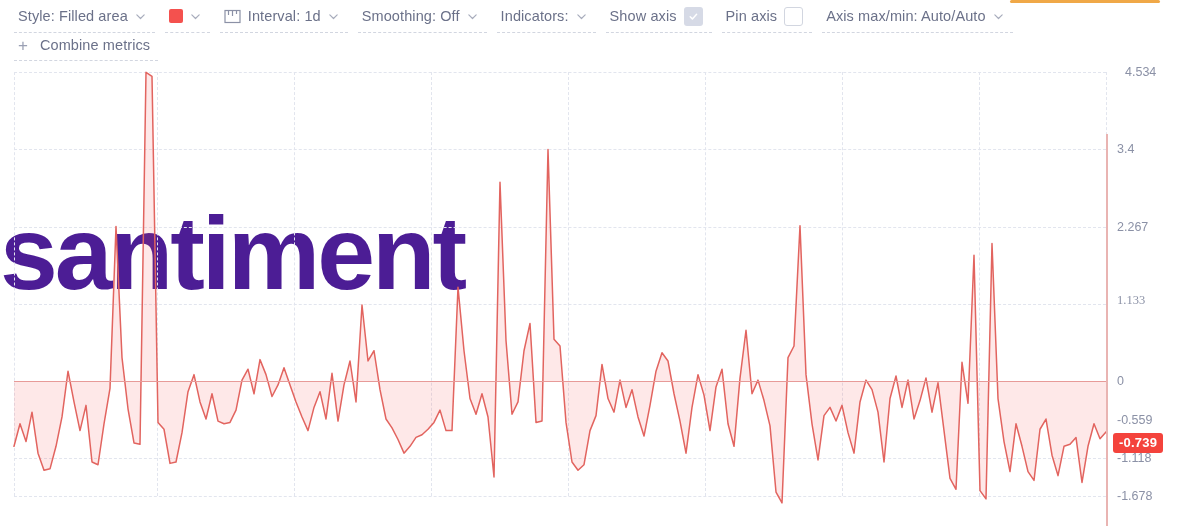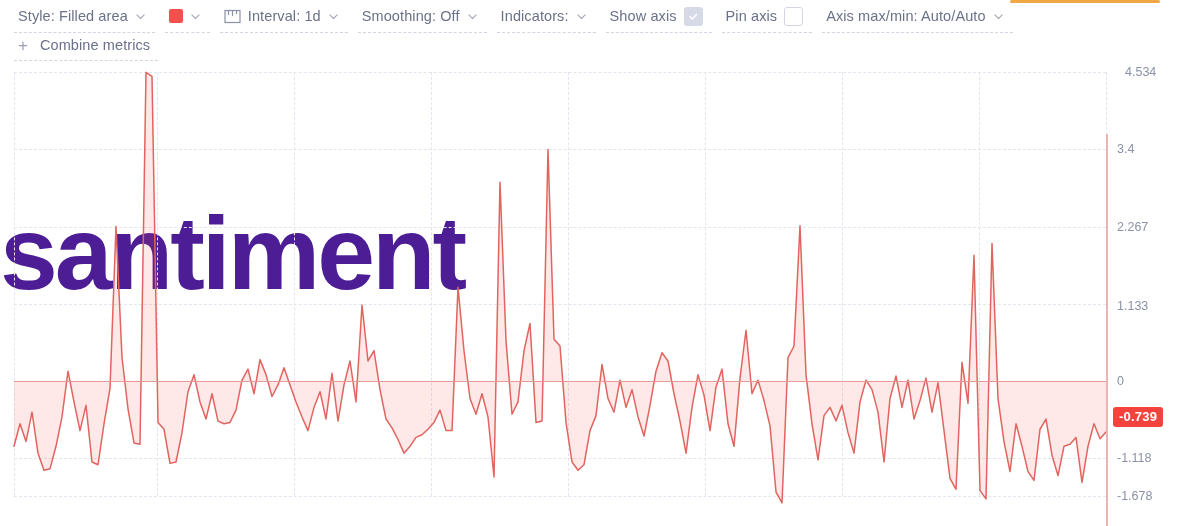--- a/index.html
+++ b/index.html
@@ -180,25 +180,25 @@
           <path d="M0.00 374.31 L6.00 351.79 L12.00 369.53 L18.00 340.18 L24.00 381.14 L30.00 398.20 L36.00 396.83 L42.00 374.31 L48.00 344.96 L54.00 299.23 L60.00 329.94 L66.00 358.61 L72.00 333.36 L78.00 390.01 L84.00 392.74 L90.00 351.79 L96.00 316.29 L102.00 154.53 L108.00 285.58 L114.00 336.77 L120.00 370.90 L126.00 372.26 L132.00 0.27 L138.00 4.37 L144.00 350.42 L150.00 357.25 L156.00 391.37 L162.00 390.01 L168.00 360.66 L174.00 319.71 L180.00 302.64 L186.00 329.94 L192.00 347.01 L198.00 321.75 L204.00 349.06 L210.00 351.79 L216.00 350.42 L222.00 338.14 L228.00 308.10 L234.00 297.18 L240.00 321.75 L246.00 287.63 L252.00 302.64 L258.00 324.48 L264.00 312.88 L270.00 295.82 L276.00 312.88 L282.00 329.94 L288.00 344.96 L294.00 358.61 L300.00 335.41 L306.00 319.71 L312.00 347.01 L318.00 301.28 L324.00 349.06 L330.00 312.88 L336.00 288.99 L342.00 329.94 L348.00 233.02 L354.00 288.99 L360.00 278.75 L366.00 317.66 L372.00 347.01 L378.00 355.88 L384.00 367.48 L390.00 381.14 L396.00 374.31 L402.00 365.44 L408.00 362.71 L414.00 357.25 L420.00 350.42 L426.00 338.14 L432.00 358.61 L438.00 358.61 L444.00 215.28 L450.00 278.75 L456.00 326.53 L462.00 342.23 L468.00 321.75 L474.00 344.96 L480.00 405.03 L486.00 110.16 L492.00 268.52 L498.00 342.23 L504.00 329.94 L510.00 278.75 L516.00 251.45 L522.00 350.42 L528.00 349.06 L534.00 77.40 L540.00 267.15 L546.00 273.98 L552.00 350.42 L558.00 390.01 L564.00 398.20 L570.00 392.74 L576.00 358.61 L582.00 343.60 L588.00 292.40 L594.00 326.53 L600.00 340.18 L606.00 308.10 L612.00 335.41 L618.00 317.66 L624.00 344.96 L630.00 364.07 L636.00 333.36 L642.00 299.23 L648.00 280.80 L654.00 288.99 L660.00 321.75 L666.00 349.06 L672.00 381.14 L678.00 335.41 L684.00 302.64 L690.00 323.12 L696.00 358.61 L702.00 314.93 L708.00 297.18 L714.00 351.79 L720.00 374.31 L726.00 306.06 L732.00 258.28 L738.00 321.75 L744.00 308.10 L750.00 328.58 L756.00 353.83 L762.00 420.04 L768.00 430.96 L774.00 285.58 L780.00 273.98 L786.00 153.85 L792.00 302.64 L798.00 351.79 L804.00 387.96 L810.00 343.60 L816.00 335.41 L822.00 349.06 L828.00 333.36 L834.00 360.66 L840.00 381.14 L846.00 329.94 L852.00 308.10 L858.00 317.66 L864.00 340.18 L870.00 390.01 L876.00 326.53 L882.00 304.01 L888.00 335.41 L894.00 308.10 L900.00 347.01 L906.00 328.58 L912.00 306.06 L918.00 340.18 L924.00 310.83 L930.00 358.61 L936.00 406.39 L942.00 417.31 L948.00 290.36 L954.00 331.31 L960.00 183.20 L966.00 418.68 L972.00 426.87 L978.00 171.59 L984.00 326.53 L990.00 369.53 L996.00 399.56 L1002.00 351.79 L1008.00 374.31 L1014.00 399.56 L1020.00 408.44 L1026.00 357.25 L1032.00 347.01 L1038.00 383.18 L1044.00 403.66 L1050.00 374.31 L1056.00 372.26 L1062.00 365.44 L1068.00 410.49 L1074.00 374.31 L1080.00 351.79 L1086.00 366.80 L1092.00 359.91" fill="none" stroke="#e2645f" stroke-width="1.5" stroke-linejoin="round" stroke-linecap="round"></path>
         </svg>
         <div class="zero-line" style="top: 309.468px;"></div>
       </div>
     <div class="axis-right"></div>
 
     <div id="yticks">
         <div class="ytick" style="top: 10px; margin-left: 8px;">4.534</div>
         <div class="ytick" style="top: 87.4012px;">3.4</div>
         <div class="ytick" style="top: 164.734px;">2.267</div>
-        <div class="ytick" style="top: 244px;">1.133</div>
+        <div class="ytick" style="top: 238px; font-family: Liberation Serif, serif;">1.133</div>
         <div class="ytick" style="top: 319.468px;">0</div>
         <div class="ytick" style="top: 357.623px;">-0.559</div>
         <div class="ytick" style="top: 395.777px;">-1.118</div>
         <div class="ytick" style="top: 434px;">-1.678</div>
       </div>
     <div id="xticks"></div>
     <div id="badge-holder">
-        <div class="value-badge" style="top: 355px;">-0.739</div>
+        <div class="value-badge" style="top: 381px;">-0.739</div>
       </div>
   </div>
 
 </div>
 
 </body></html>

